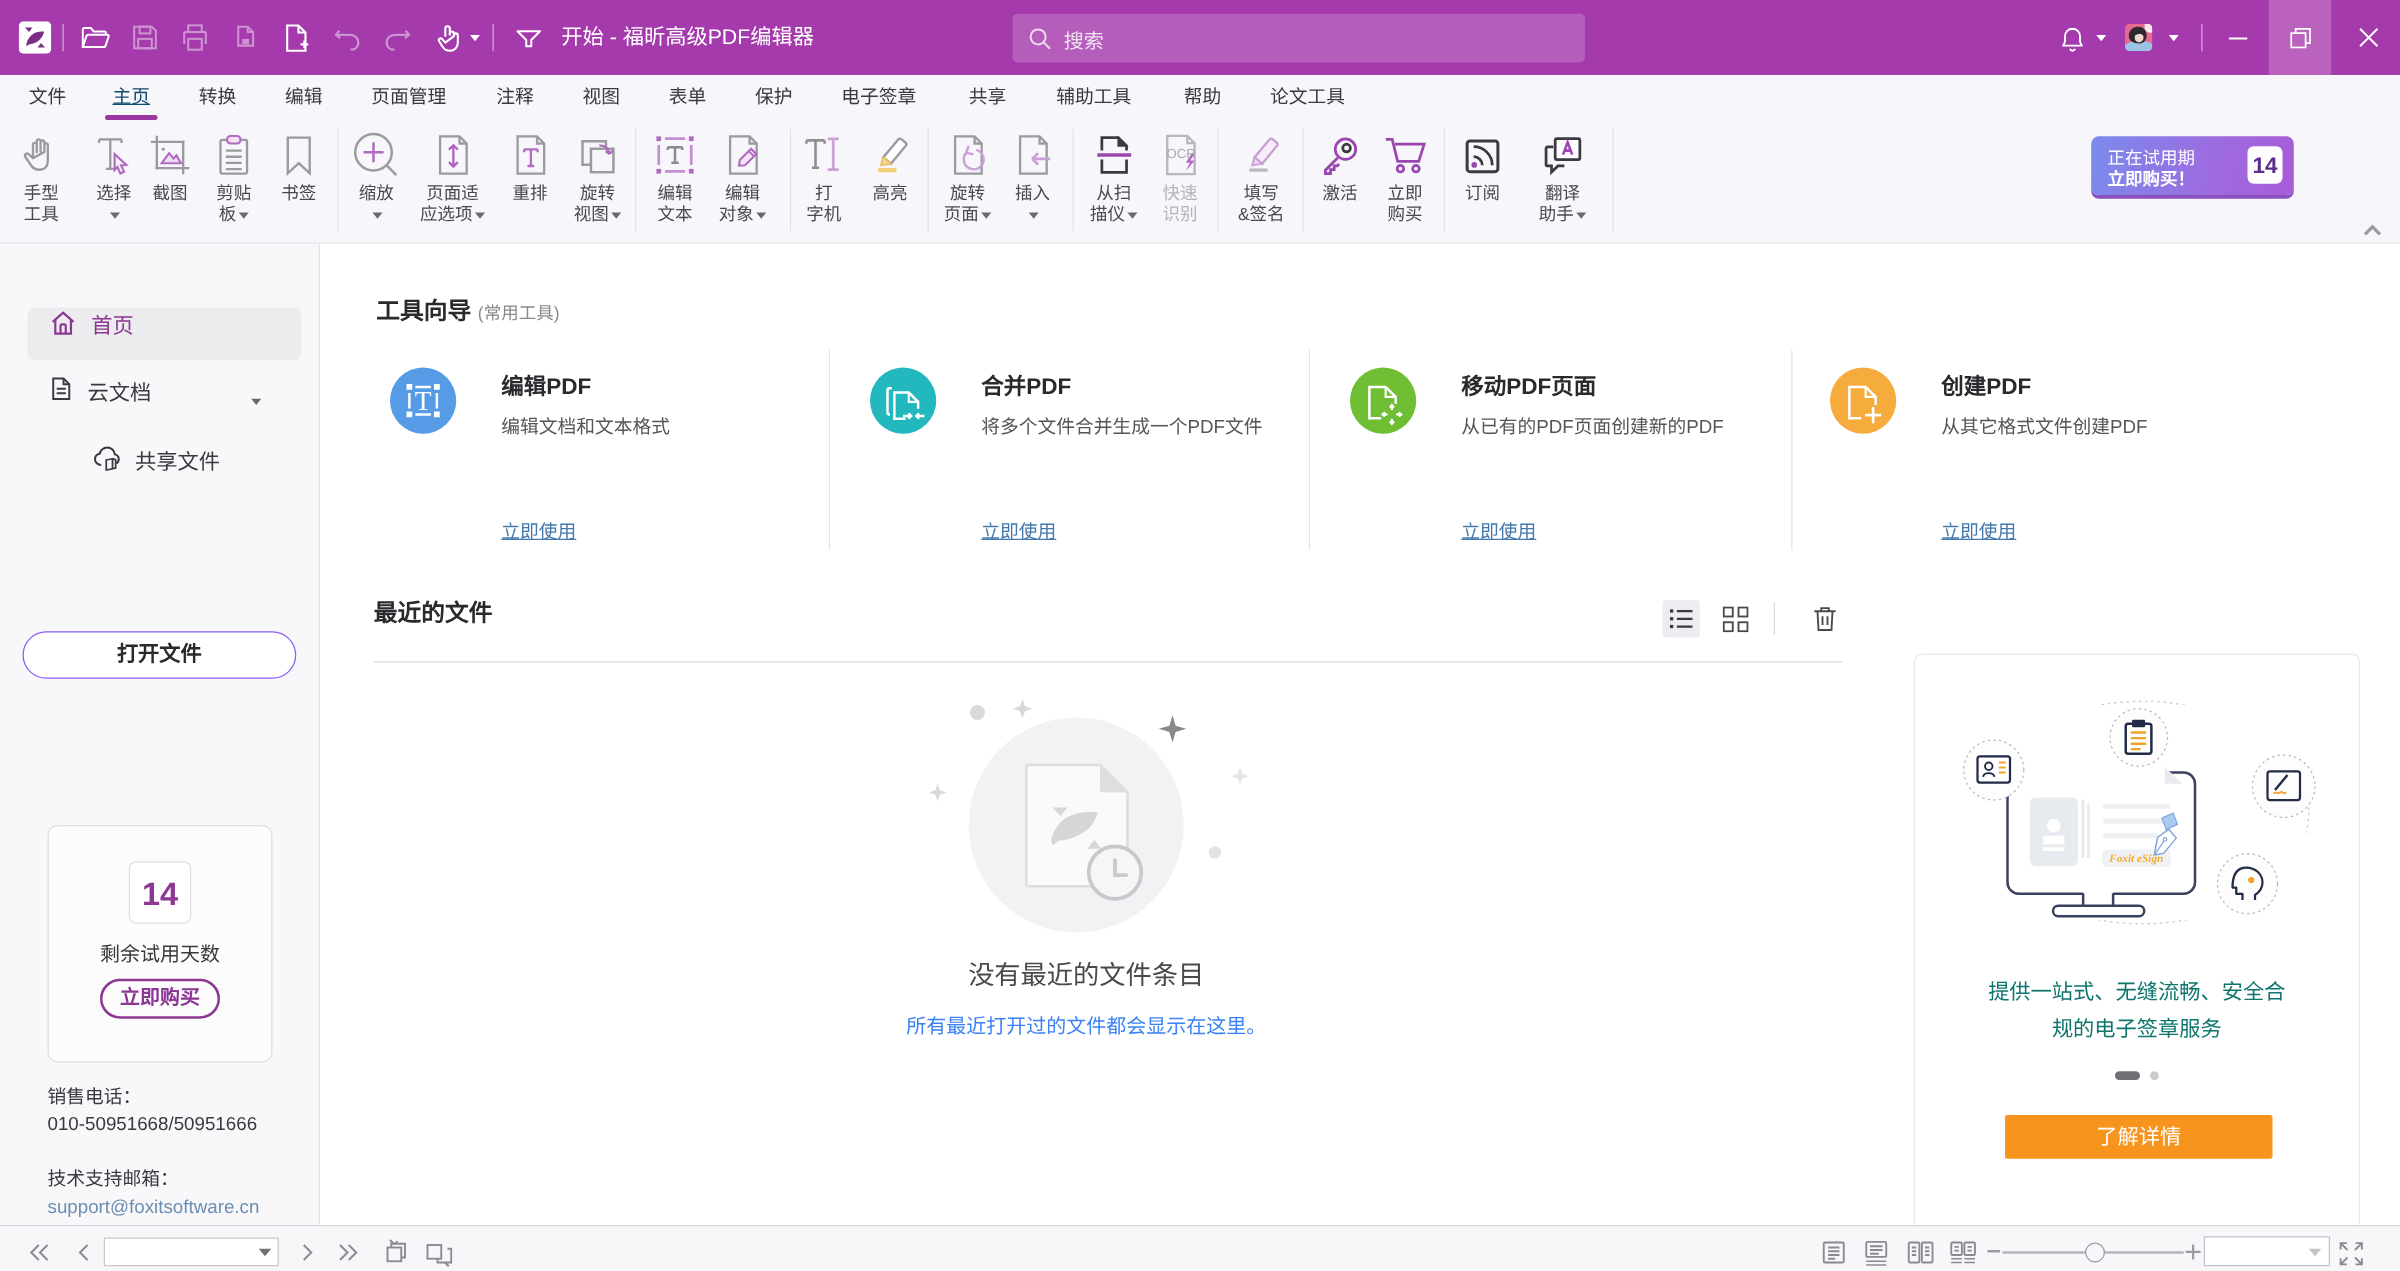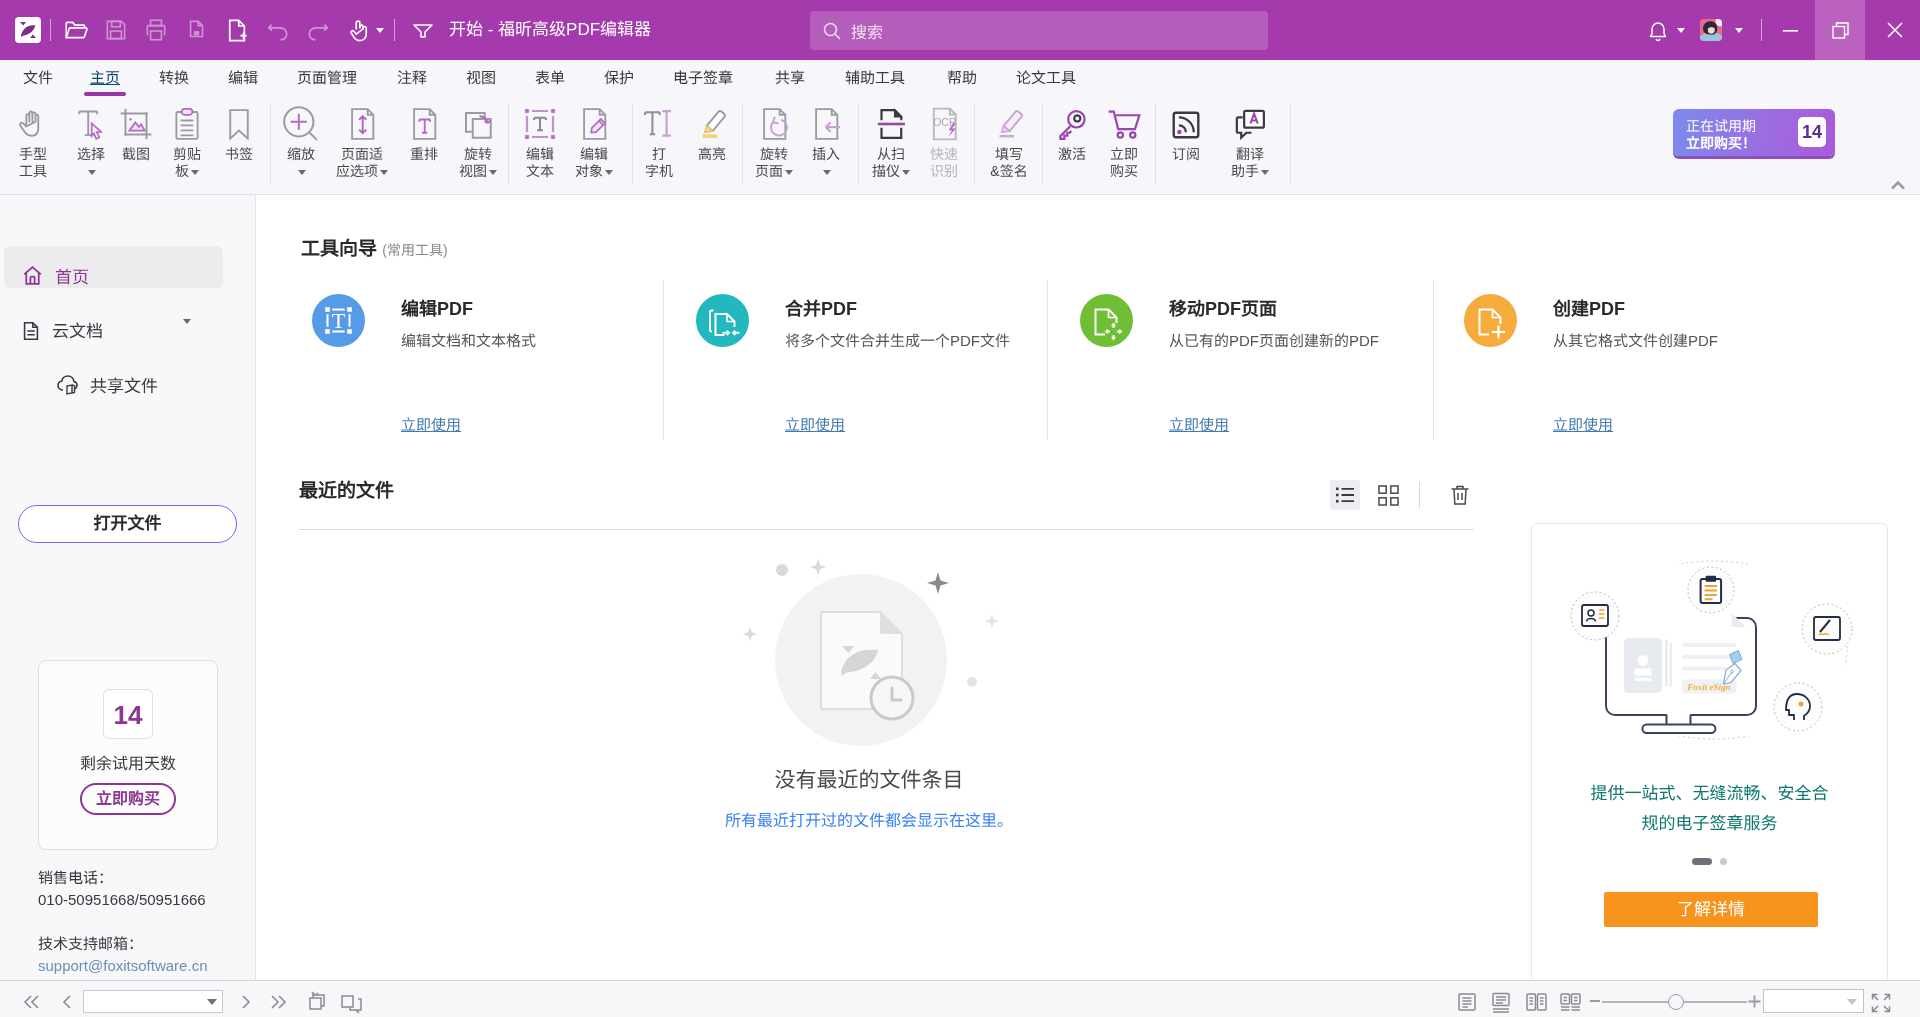--- a/index.html
+++ b/index.html
@@ -27,21 +27,21 @@
 .rb-item .rlb { margin-top:3px; font-size:14px; line-height:17px; white-space:pre-line; }
 .rb-sep { position:absolute; top:5px; width:1px; height:82px; background:#E3E1E8; }
 .caret { display:inline-block; width:0; height:0; border-left:4px solid transparent; border-right:4px solid transparent; border-top:5px solid #6a6a6e; vertical-align:middle; margin-left:2px; }
 #trialbadge { position:absolute; left:1673px; top:11px; width:162px; height:47px; border-radius:6px; background:linear-gradient(100deg,#7B8BEC 0%, #9D6BE0 60%, #A95BD8 100%); box-shadow:0 3px 0 #8a4fc0; color:#fff; }
 #trialbadge .l1 { position:absolute; left:13px; top:6px; font-size:14px; }
 #trialbadge .l2 { position:absolute; left:13px; top:23px; font-size:14px; font-weight:bold; }
 #trialbadge .num { position:absolute; right:9px; top:8px; width:28px; height:30px; background:#fff; border-radius:5px; color:#5B2D8E; font-size:18px; font-weight:bold; text-align:center; line-height:30px; }
 #ribchevron { position:absolute; right:14px; top:78px; color:#999; }
 
 #sidebar { position:absolute; left:0; top:195px; width:256px; height:785px; background:#F8F7FA; border-right:1px solid #E4E3E8; }
-.sb-item { position:absolute; left:4px; width:219px; height:42px; border-radius:6px; display:flex; align-items:flex-end; font-size:17px; color:#3A3A3E; }
+.sb-item { position:absolute; left:22px; width:219px; height:42px; border-radius:6px; display:flex; align-items:flex-start; font-size:17px; color:#3A3A3E; }
 .sb-item.active { background:#ECECEF; color:#8B3793; }
 .sb-item svg { margin-left:16px; margin-right:10px; flex:none; }
 #openfile { position:absolute; left:18px; top:310px; width:219px; height:38px; background:#fff; border:1px solid #8b5cf6; border-radius:19px; text-align:center; line-height:36px; font-size:17px; font-weight:bold; color:#2A2A2E; }
 #trialcard { position:absolute; left:38px; top:465px; width:180px; height:190px; background:#FCFCFD; border:1px solid #DEDDE2; border-radius:8px; text-align:center; }
 #trialcard .n { margin:28px auto 0; width:50px; height:50px; background:#fff; border:1px solid #E0DFE4; border-radius:6px; font-size:26px; font-weight:bold; color:#8B3793; line-height:50px; }
 #trialcard .t { margin-top:11px; font-size:16px; color:#3A3A3E; }
 #trialcard .buy { margin:9px auto 0; width:96px; height:32px; border:2px solid #8B3793; border-radius:16px; color:#8B3793; font-size:16px; font-weight:bold; line-height:28px; }
 #sb-foot { position:absolute; left:38px; top:672px; font-size:15px; color:#3A3A3E; line-height:22px; }
 #sb-foot .mail { color:#6C8EB0; }
 

